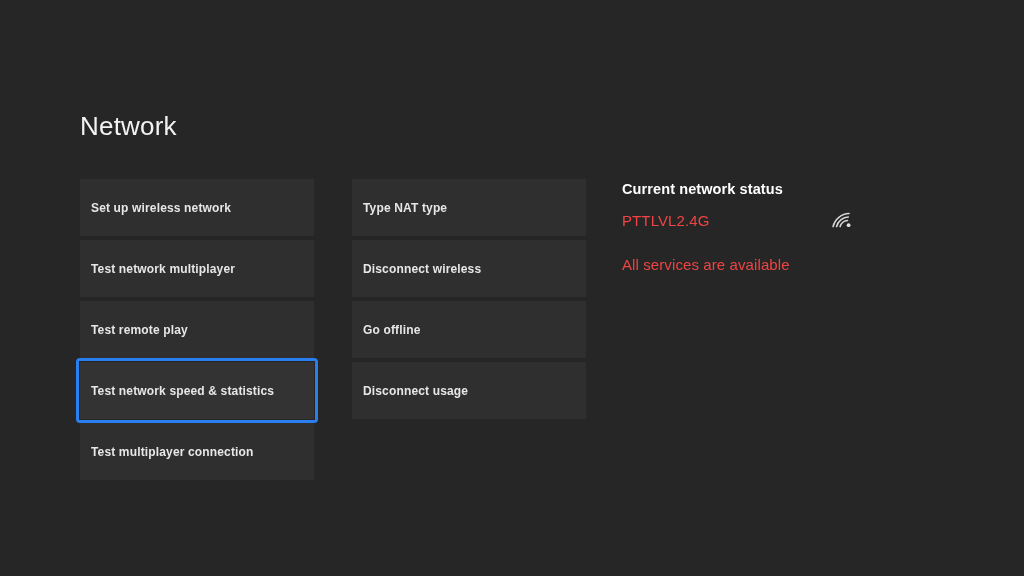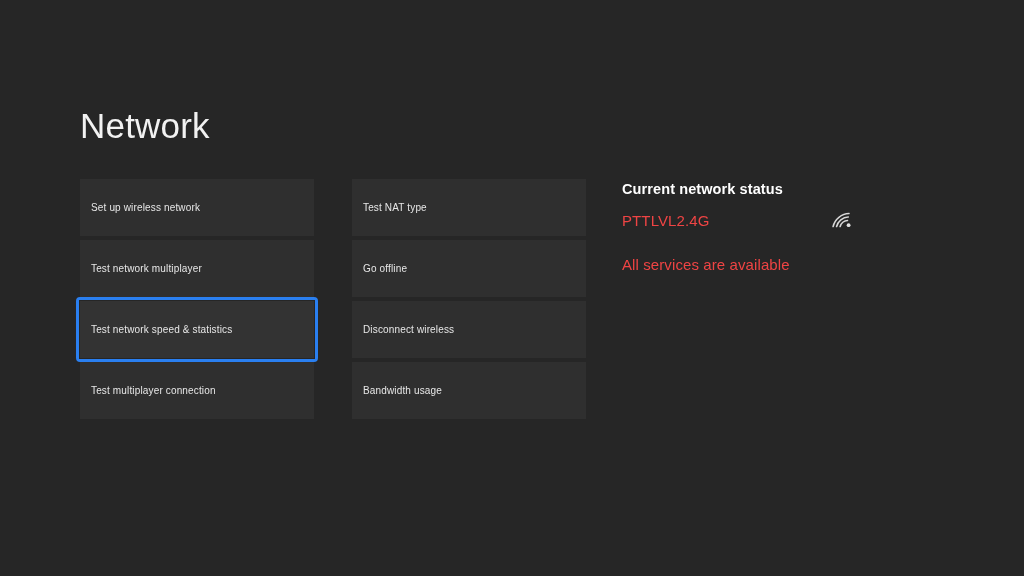--- a/index.html
+++ b/index.html
@@ -19,21 +19,21 @@
     position: absolute;
     inset: 0;
     background: #262626;
   }
 
   
   .page-title {
     position: absolute;
     left: 80px;
     top: 103px;
-    font-size: 35px;
+    font-size: 26px;
     font-weight: 300;
     letter-spacing: 0.2px;
     color: #f2f2f2;
     line-height: 46px;
     white-space: nowrap;
   }
 
   
   .tile-column {
     position: absolute;
@@ -50,22 +50,22 @@
     background: #2f2f2f;
     display: flex;
     align-items: center;
     box-sizing: border-box;
     padding-left: 11px;
     cursor: pointer;
   }
   .tile:last-child { margin-bottom: 0; text-align: right; }
 
   .tile-label {
-    font-size: 10px;
-    font-weight: 400;
+    font-size: 12px;
+    font-weight: 700;
     color: #e7e7e7;
     letter-spacing: 0.15px;
     line-height: 18px;
     white-space: nowrap;
   }
 
   
   .tile.selected {
     background: #333333;
     text-align: right;
@@ -138,40 +138,43 @@
 
   <div class="page-title">Network</div>
 
   <div class="tile-column col-1">
     <div class="tile">
       <span class="tile-label">Set up wireless network</span>
     </div>
     <div class="tile">
       <span class="tile-label">Test network multiplayer</span>
     </div>
+    <div class="tile">
+      <span class="tile-label">Test remote play</span>
+    </div>
     <div class="tile selected">
       <span class="tile-label">Test network speed &amp; statistics</span>
     </div>
     <div class="tile">
       <span class="tile-label">Test multiplayer connection</span>
     </div>
   </div>
 
   <div class="tile-column col-2">
     <div class="tile">
-      <span class="tile-label">Test NAT type</span>
+      <span class="tile-label">Type NAT type</span>
+    </div>
+    <div class="tile">
+      <span class="tile-label">Disconnect wireless</span>
     </div>
     <div class="tile">
       <span class="tile-label">Go offline</span>
     </div>
     <div class="tile">
-      <span class="tile-label">Disconnect wireless</span>
-    </div>
-    <div class="tile">
-      <span class="tile-label">Bandwidth usage</span>
+      <span class="tile-label">Disconnect usage</span>
     </div>
   </div>
 
   <div class="status-panel">
     <div class="status-heading">Current network status</div>
 
     <div class="status-row">
       <span>PTTLVL2.4G</span>
       <span class="wifi-icon">
         <svg viewBox="0 0 30 26" width="30" height="26" xmlns="http://www.w3.org/2000/svg">

